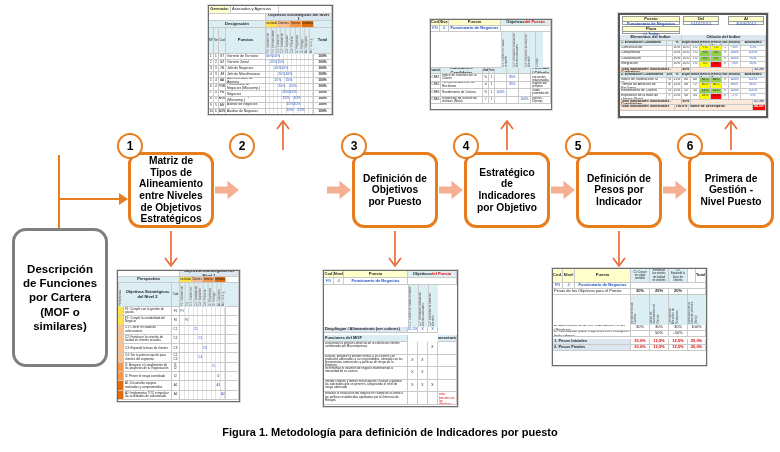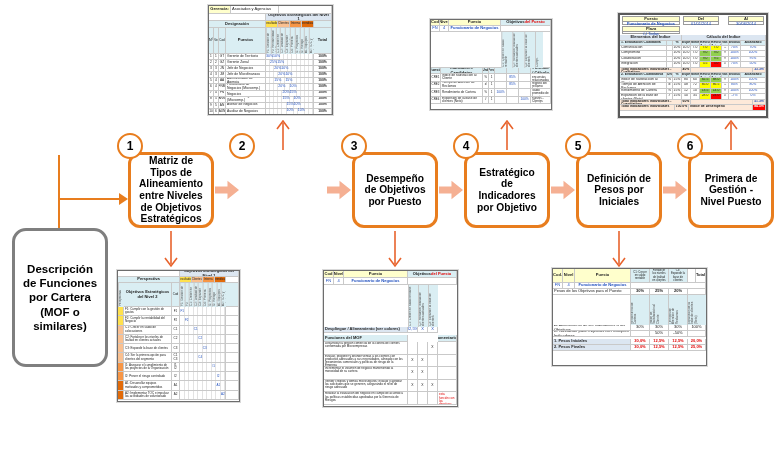--- a/index.html
+++ b/index.html
@@ -87,27 +87,27 @@
   <svg class="conn" style="left:50px;top:150px" width="85" height="85">
     <line x1="9" y1="5" x2="9" y2="78" stroke="#e87d1e" stroke-width="2"></line>
     <line x1="9" y1="49" x2="70" y2="49" stroke="#e87d1e" stroke-width="2"></line>
     <polygon points="69,43 78,49 69,55" fill="#e87d1e"></polygon>
   </svg>
 
   <div class="step" style="left:128px">
       <span>Matriz de Tipos de Alineamiento entre Niveles de Objetivos Estratégicos</span>
     </div>
   <div class="step" style="left:352px">
-      <span>Desempeño de Objetivos por Puesto</span>
+      <span>Definición de Objetivos por Puesto</span>
     </div>
   <div class="step" style="left:464px">
       <span>Estratégico de Indicadores por Objetivo</span>
     </div>
   <div class="step" style="left:576px">
-      <span>Definición de Pesos por Iniciales</span>
+      <span>Definición de Pesos por Indicador</span>
     </div>
   <div class="step" style="left:688px">
       <span>Primera de Gestión - Nivel Puesto</span>
     </div>
 
   <div class="stepnum" style="left:117px">1</div>
   <div class="stepnum" style="left:229px">2</div>
   <div class="stepnum" style="left:341px">3</div>
   <div class="stepnum" style="left:453px">4</div>
   <div class="stepnum" style="left:565px">5</div>
@@ -1043,13 +1043,14 @@
     </div>
     <div class="r" style="height:6px">
       <span class="cell bnd" style="width:78px">2. Pesos Finales</span>
       <span class="cell ctr redtxt" style="width:19px;font-weight:bold">30,0%</span>
       <span class="cell ctr redtxt" style="width:19px;font-weight:bold">12,5%</span>
       <span class="cell ctr redtxt" style="width:19px;font-weight:bold">12,5%</span>
       <span class="cell ctr redtxt" style="flex:1;font-weight:bold">25,0%</span>
     </div>
   </div>
 
+  <div class="caption">Figura 1. Metodología para definición de Indicadores por puesto</div>
 </div>
 
 </body></html>

